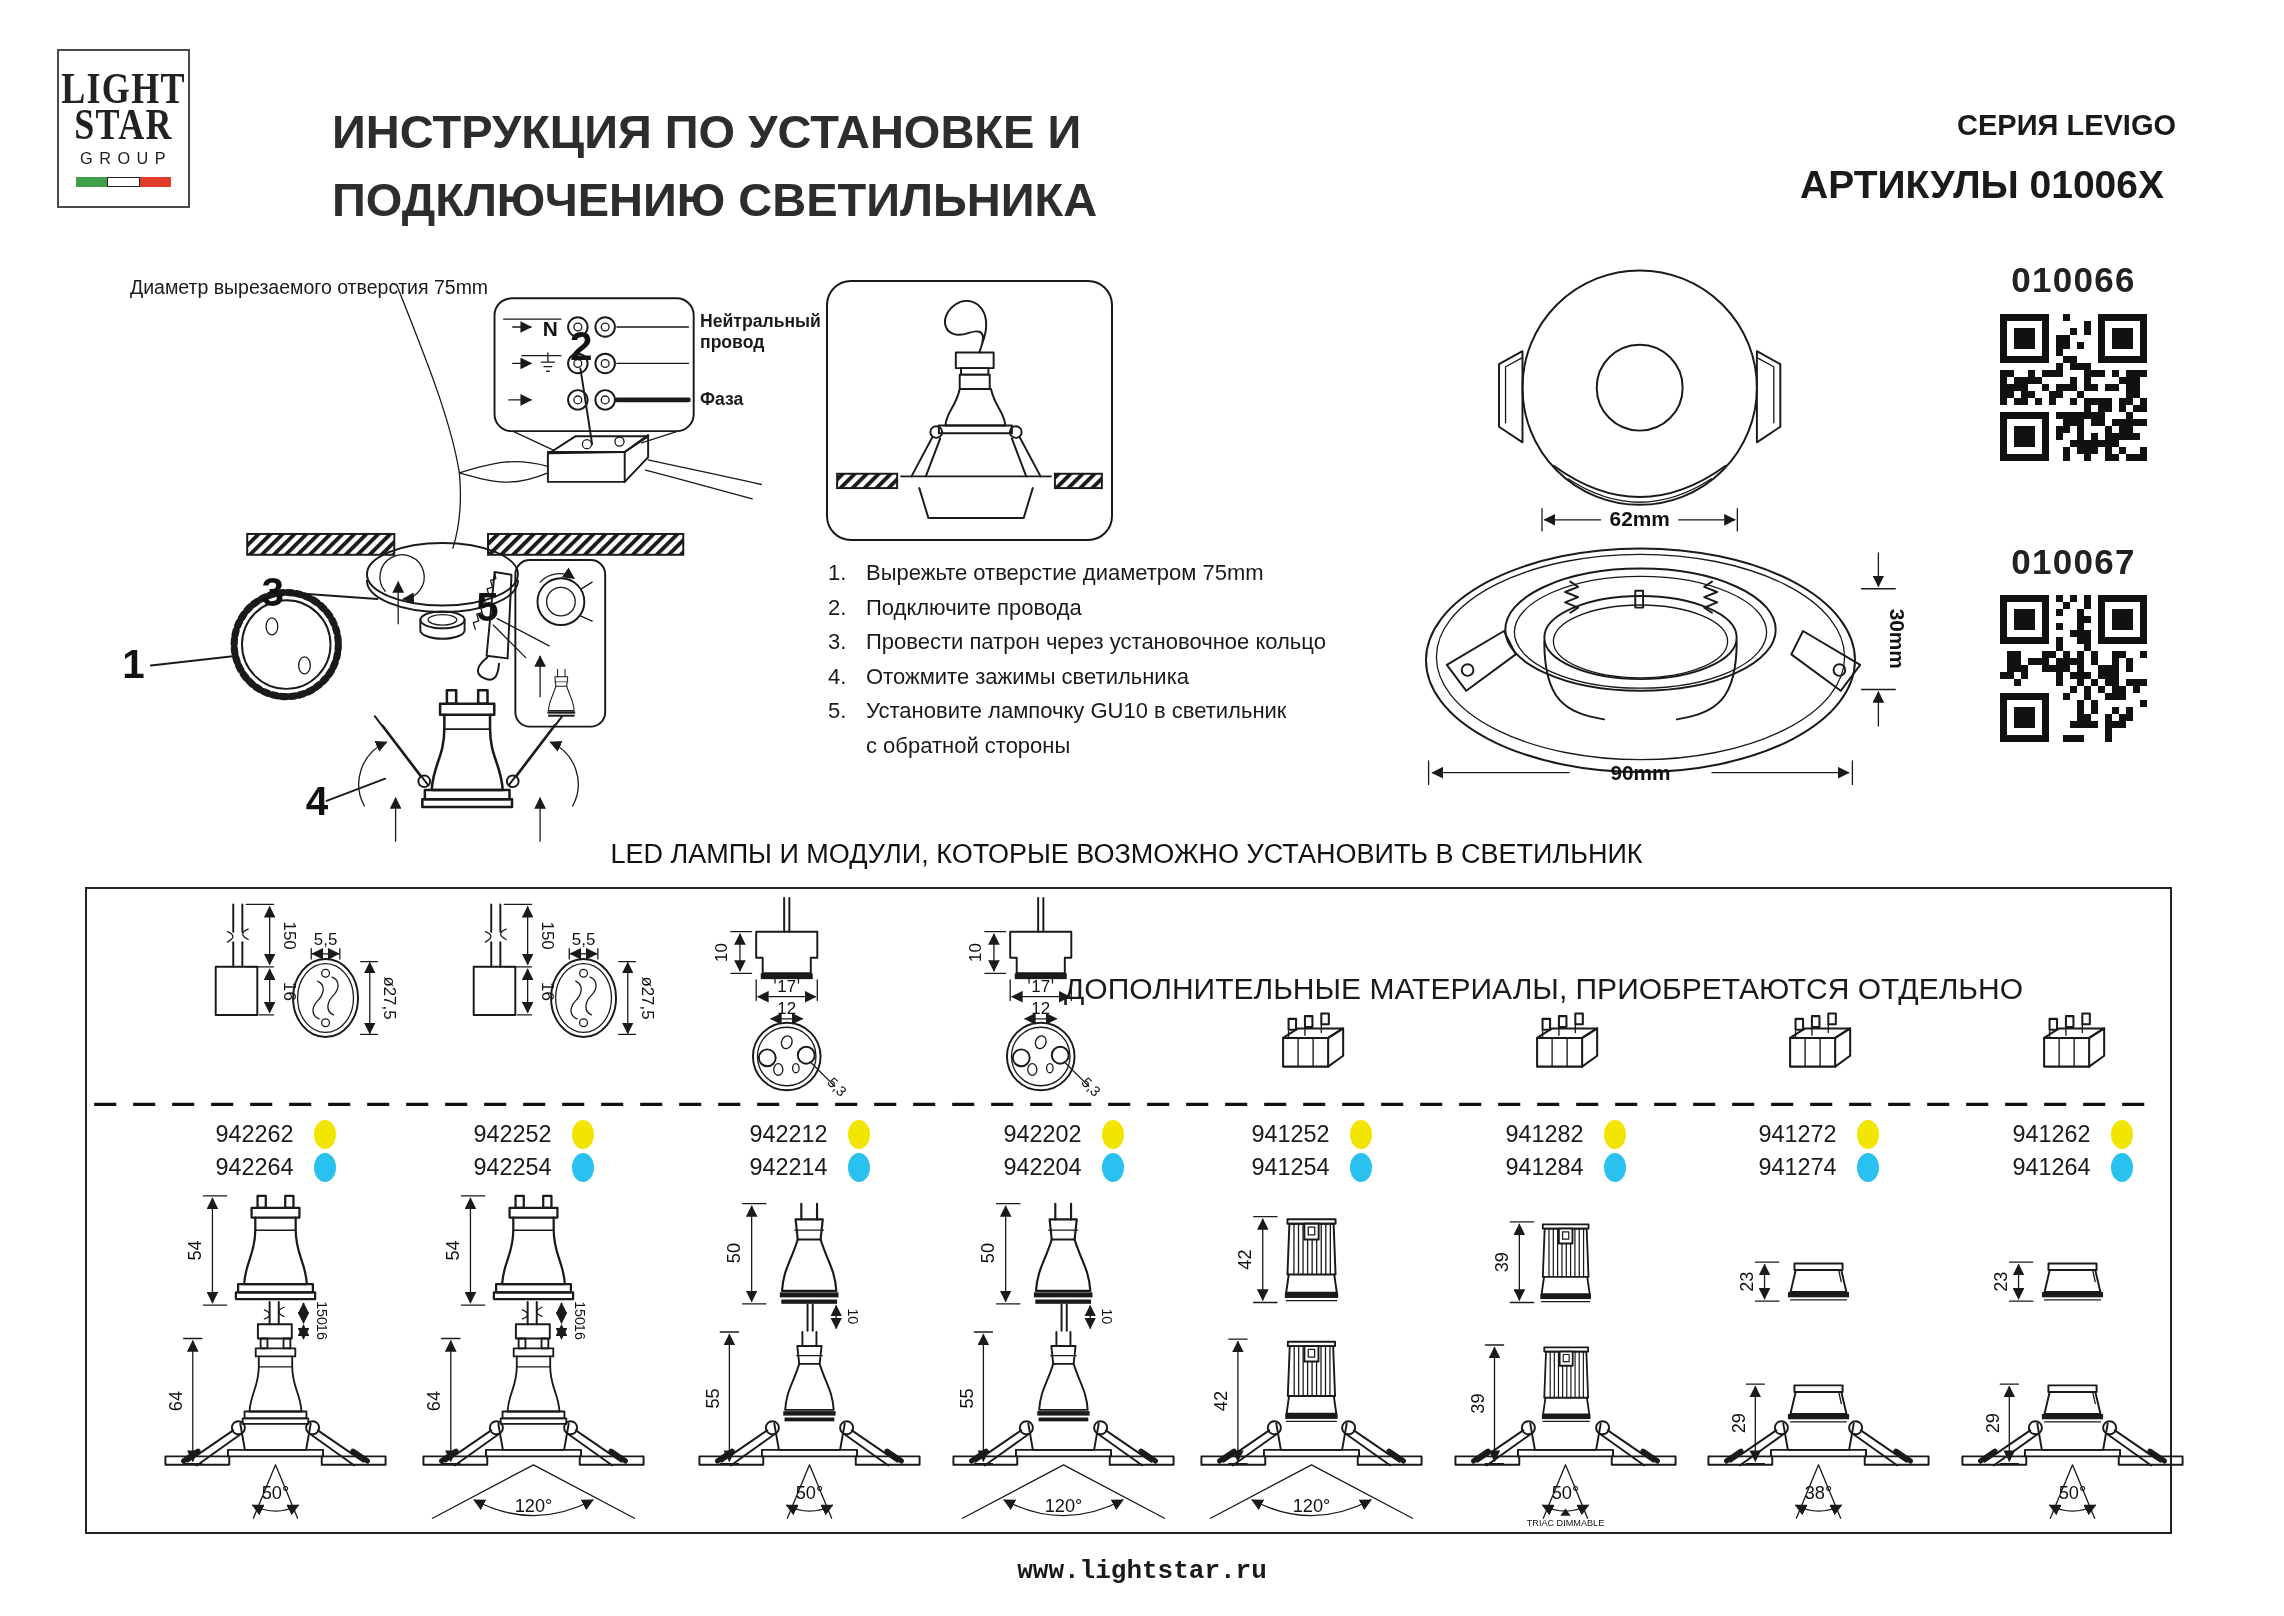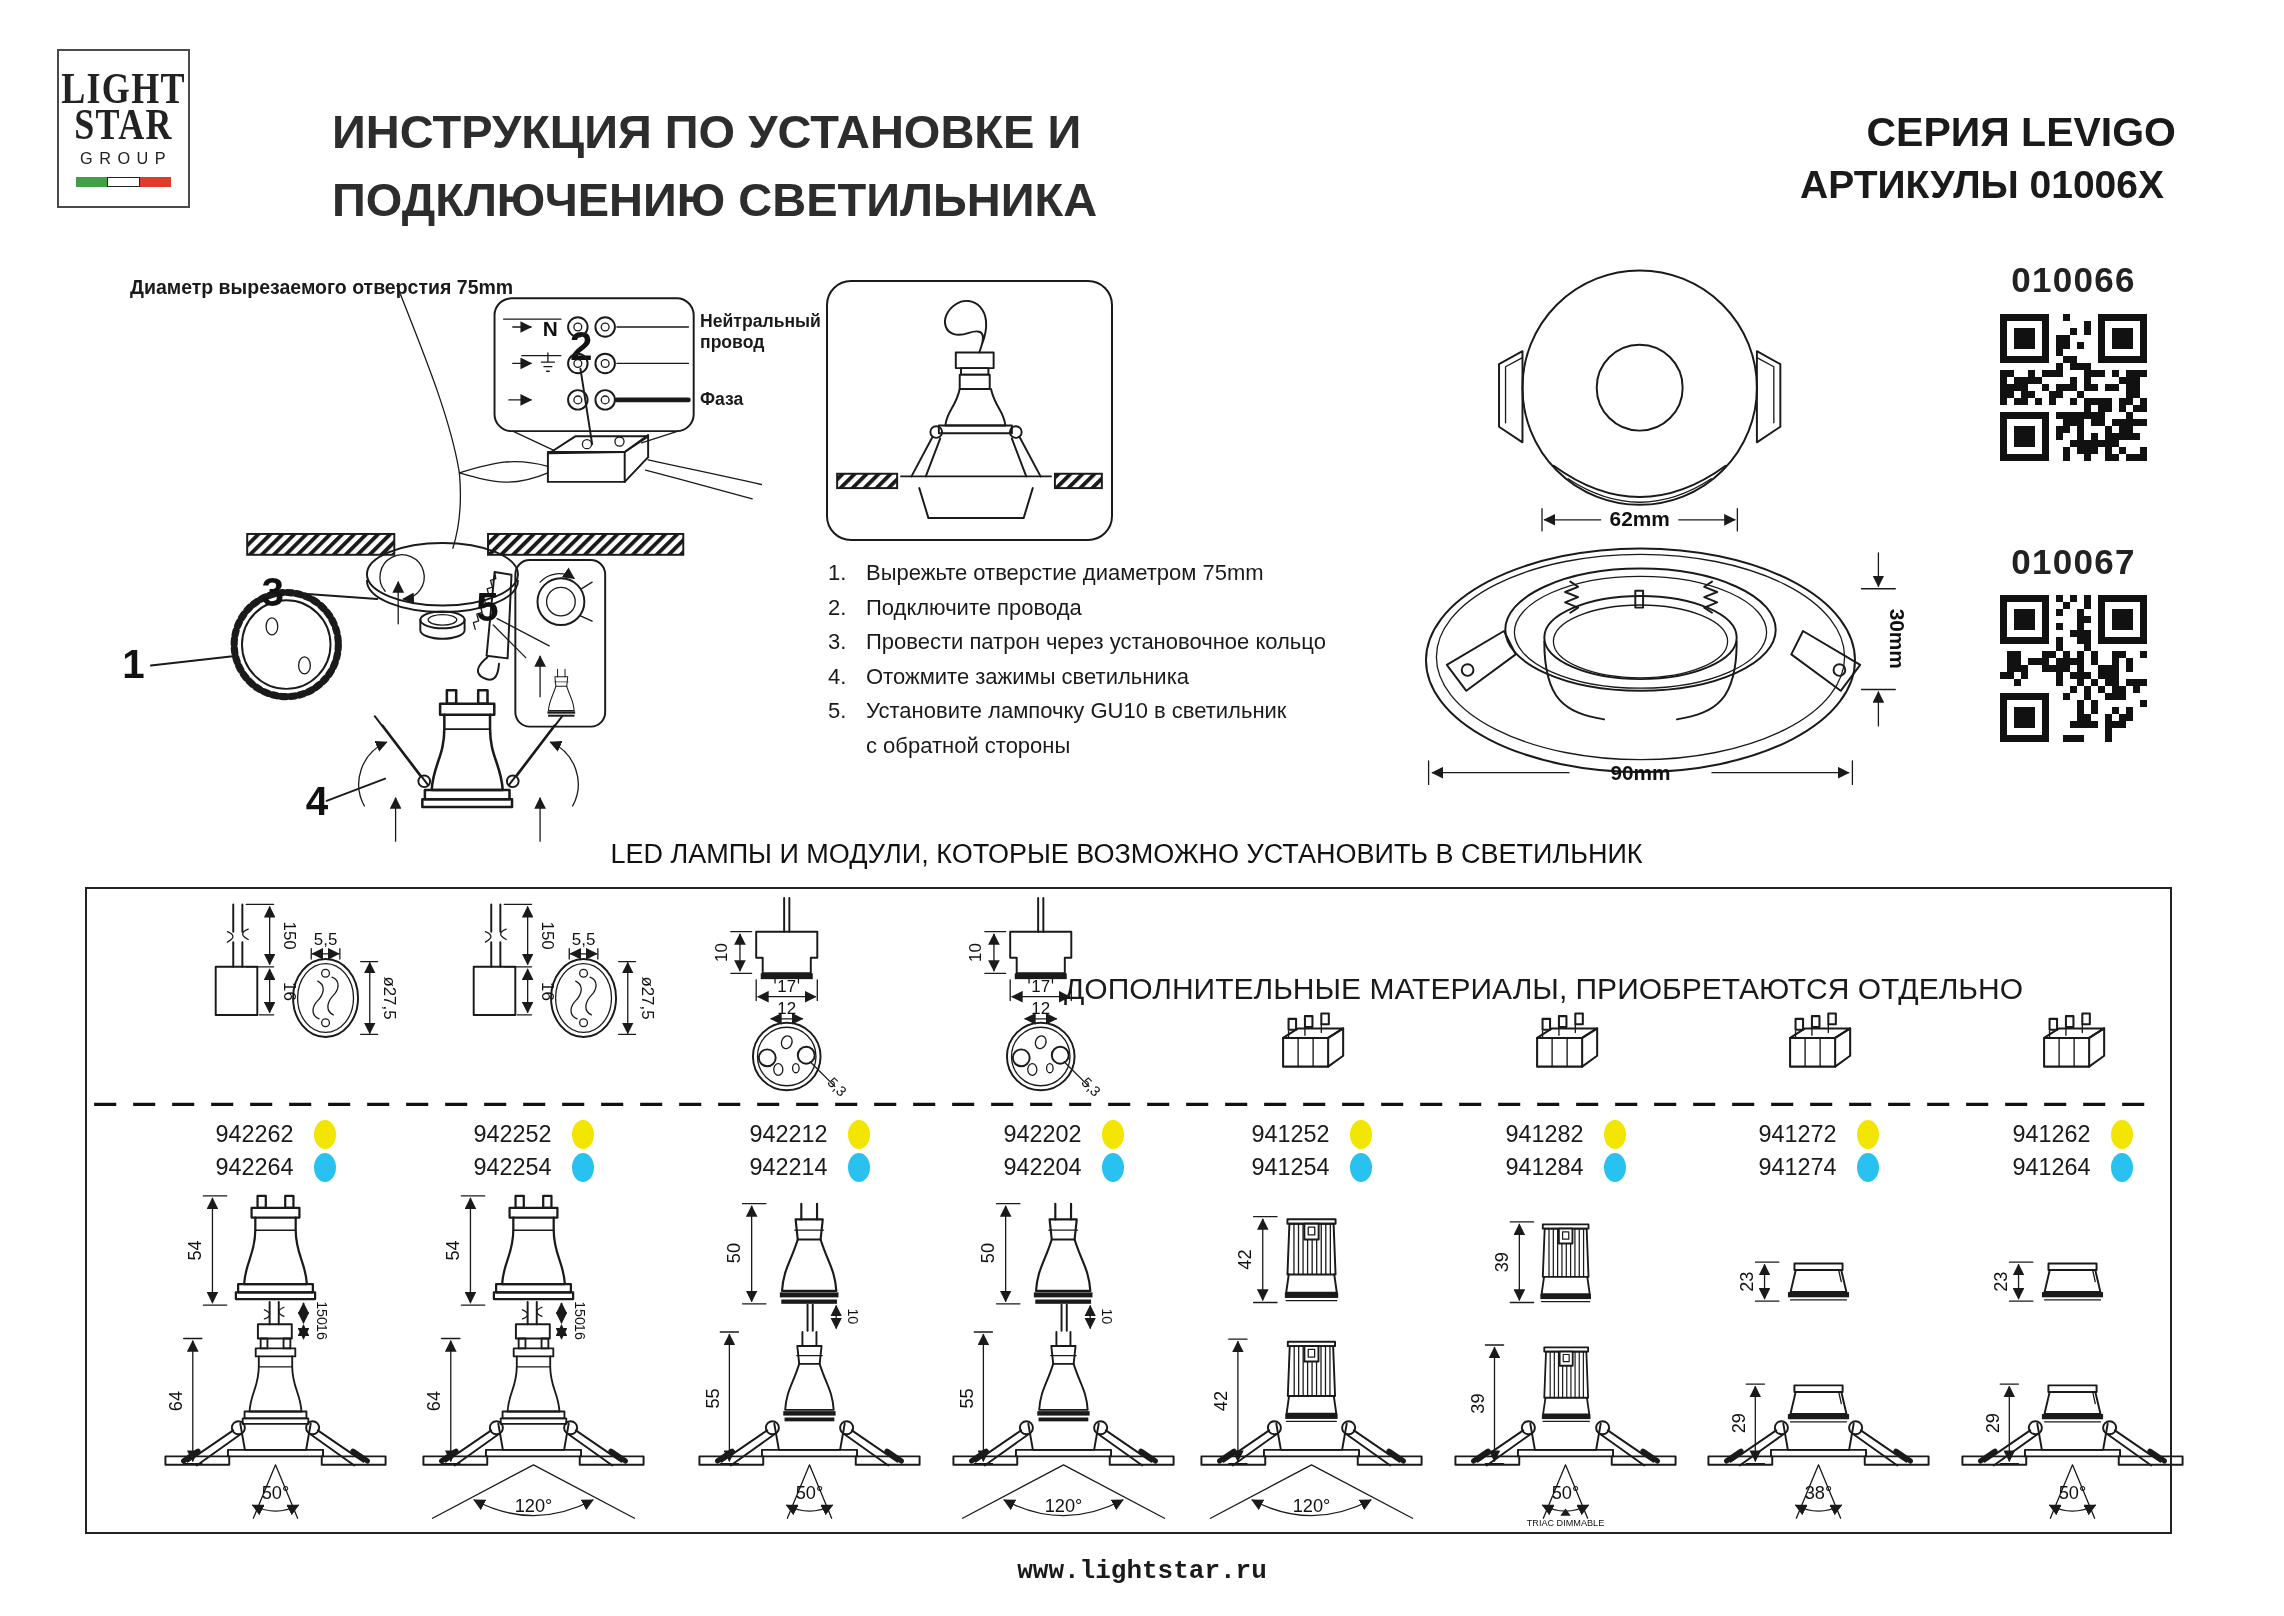--- a/index.html
+++ b/index.html
@@ -11,36 +11,36 @@
         display:flex;flex-direction:column;align-items:center;justify-content:center;}
   .logoline{font-family:"Liberation Serif",serif;font-weight:700;font-size:36px;
         line-height:36px;letter-spacing:1.3px;transform:scaleY(1.22);color:#222;}
   #logo .group{font-size:16.3px;letter-spacing:6.5px;font-weight:400;margin:6.5px 0 0 5.2px;
         font-family:"Liberation Sans",sans-serif;color:#222;}
   #flag{display:flex;width:96px;height:9.8px;margin-top:9px;}
   #flag .g{flex:1;background:#3fa047;}
   #flag .w{flex:1;background:#fff;border:1.3px solid #222;box-sizing:border-box;}
   #flag .r{flex:1;background:#df3b2b;}
   #title{left:332px;top:98px;font-size:47px;font-weight:700;line-height:68px;color:#2d2d2d;}
-  #series{right:108px;top:109px;font-size:41px;font-weight:700;text-align:right;}
+  #series{right:108px;top:109px;font-size:29px;font-weight:700;text-align:right;}
   #articles{right:120px;top:163px;font-size:39px;font-weight:700;text-align:right;margin-left:45px;}
   
   svg{overflow:visible;}
   svg text{font-family:"Liberation Sans",sans-serif;fill:#111;}
   .s{fill:none;stroke:#1a1a1a;stroke-width:3;stroke-linecap:round;stroke-linejoin:round;}
   .thin{stroke-width:2;}
   .w8{stroke-width:8;}
   .f{fill:#1a1a1a;stroke:none;}
   .h{fill:url(#hatch);stroke:#1a1a1a;stroke-width:3;}
   .teeth{stroke-dasharray:7 7;stroke-width:11;}
   .t13{font-size:14px;}.t22{font-size:22px;}.t26{font-size:26px;}.t28{font-size:28px;}
   .t30b{font-size:32px;font-weight:700;}
   .tm{font-size:62px;font-weight:700;}
   
-  #holenote{left:130px;top:276px;font-size:19.5px;font-weight:700;}
+  #holenote{left:130px;top:276px;font-size:19.5px;font-weight:400;}
   #lbl-neutral{left:700px;top:311px;width:137px;font-size:17.6px;font-weight:700;line-height:21px;}
   #lbl-phase{left:700px;top:389px;font-size:17.6px;font-weight:700;}
   #cbox{left:826px;top:280px;width:283px;height:257px;border:2px solid #1a1a1a;border-radius:25px;}
   #steps{left:828px;top:560px;width:573px;font-size:22px;line-height:26px;}
   .step{display:flex;margin-bottom:8.5px;}
   .step .sn{width:38px;flex:none;}
   
   .qrnum{width:163px;text-align:center;font-size:35px;font-weight:600;letter-spacing:1.3px;color:#222;}
   .qr{width:147px;height:147px;}
   

